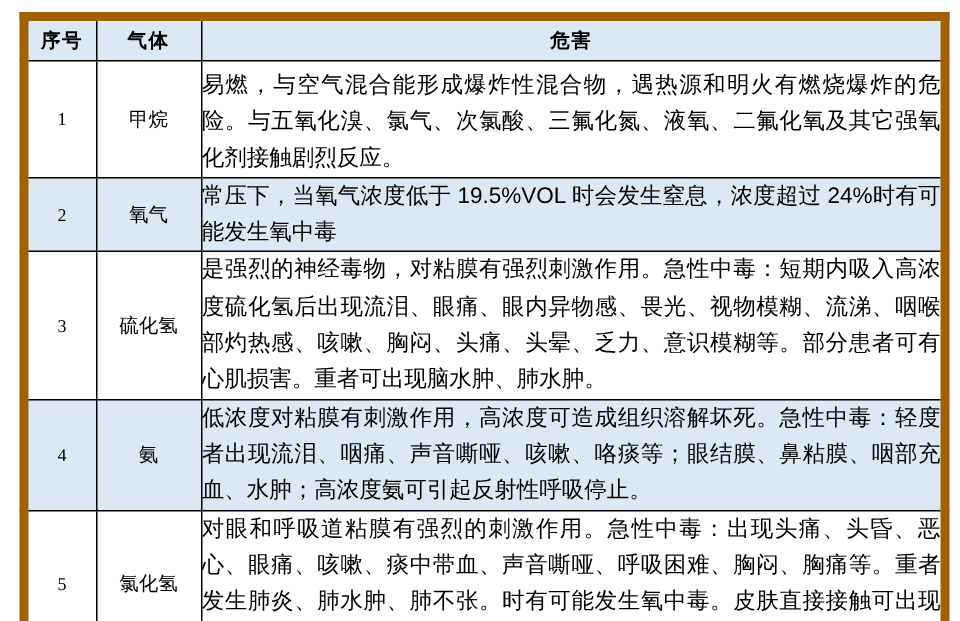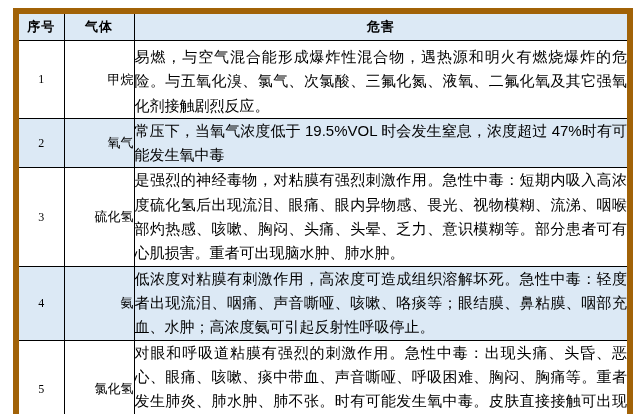--- a/index.html
+++ b/index.html
@@ -43,21 +43,21 @@
   col.c-index { width: 48px; }
   col.c-gas   { width: 70px; }
   col.c-harm  { width: 496px; }
 
   td.idx {
     text-align: center;
     font-size: 12px;
     font-family: "Liberation Serif", serif;
   }
   td.gas {
-    text-align: right;
+    text-align: center;
     font-size: 13px;
     line-height: 1.5;
   }
   td.harm {
     font-size: 15px;
     line-height: 1.62;
     padding: 3px 5px 4px 5px;
     text-align: justify;
     text-justify: inter-ideograph;
   }
@@ -85,21 +85,21 @@
     </thead>
     <tbody>
       <tr class="plain row-methane">
         <td class="idx">1</td>
         <td class="gas">甲烷</td>
         <td class="harm">易燃，与空气混合能形成爆炸性混合物，遇热源和明火有燃烧爆炸的危险。与五氧化溴、氯气、次氯酸、三氟化氮、液氧、二氟化氧及其它强氧化剂接触剧烈反应。</td>
       </tr>
       <tr class="shaded">
         <td class="idx">2</td>
         <td class="gas">氧气</td>
-        <td class="harm">常压下，当氧气浓度低于 19.5%VOL 时会发生窒息，浓度超过 47%时有可能发生氧中毒</td>
+        <td class="harm">常压下，当氧气浓度低于 19.5%VOL 时会发生窒息，浓度超过 24%时有可能发生氧中毒</td>
       </tr>
       <tr class="plain">
         <td class="idx">3</td>
         <td class="gas">硫化氢</td>
         <td class="harm">是强烈的神经毒物，对粘膜有强烈刺激作用。急性中毒：短期内吸入高浓度硫化氢后出现流泪、眼痛、眼内异物感、畏光、视物模糊、流涕、咽喉部灼热感、咳嗽、胸闷、头痛、头晕、乏力、意识模糊等。部分患者可有心肌损害。重者可出现脑水肿、肺水肿。</td>
       </tr>
       <tr class="shaded">
         <td class="idx">4</td>
         <td class="gas">氨</td>
         <td class="harm">低浓度对粘膜有刺激作用，高浓度可造成组织溶解坏死。急性中毒：轻度者出现流泪、咽痛、声音嘶哑、咳嗽、咯痰等；眼结膜、鼻粘膜、咽部充血、水肿；高浓度氨可引起反射性呼吸停止。</td>

